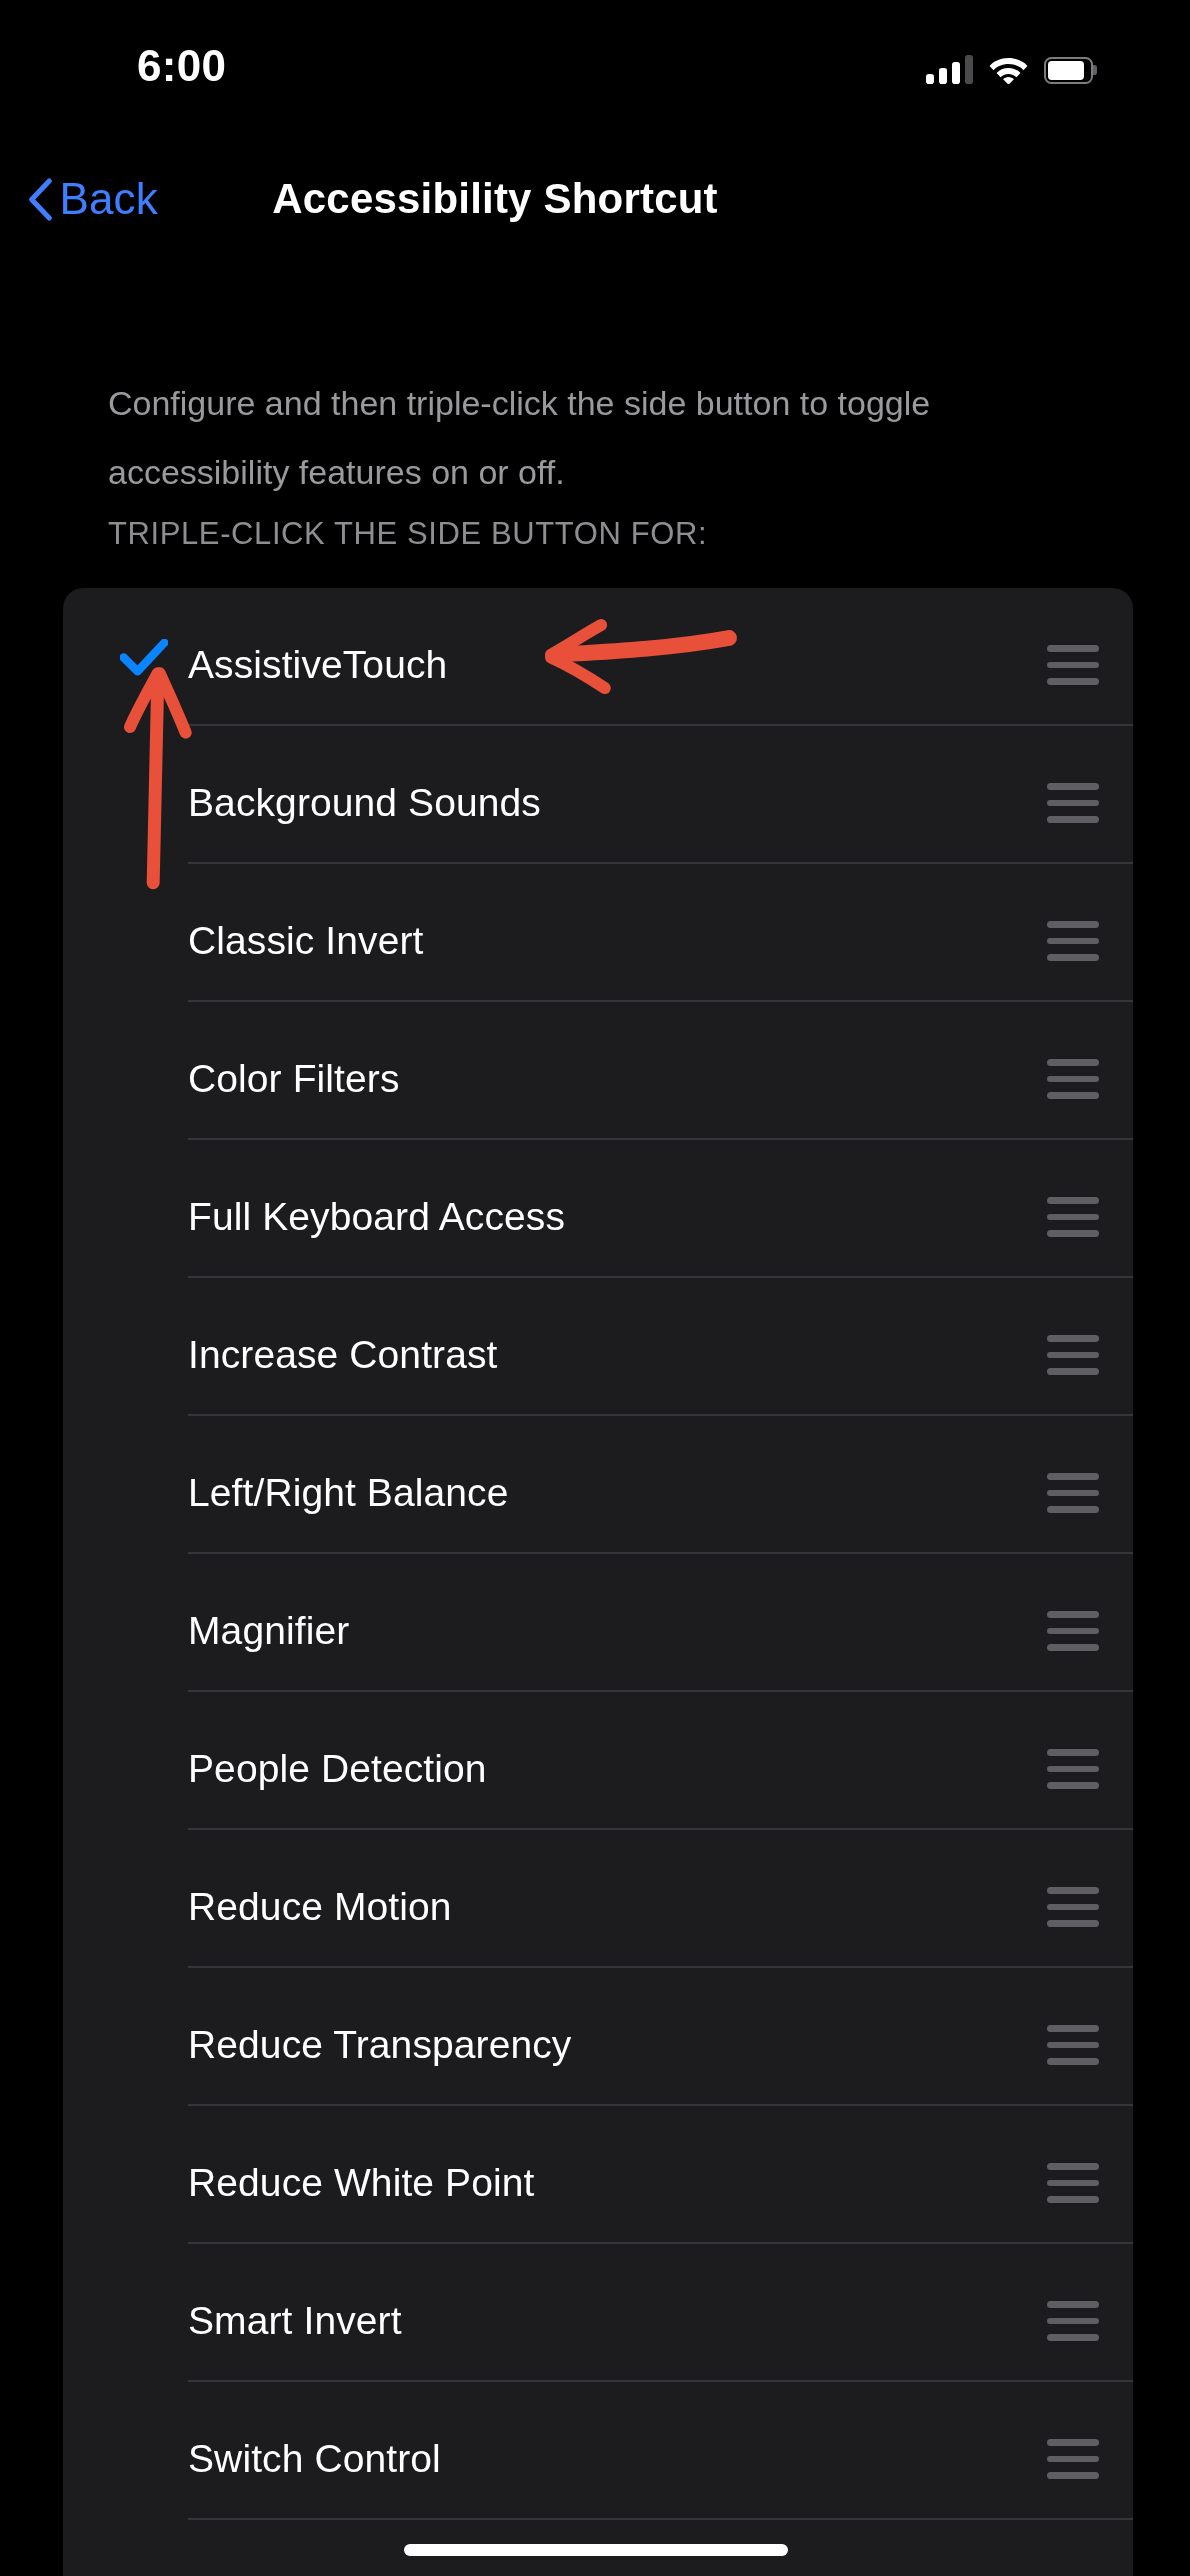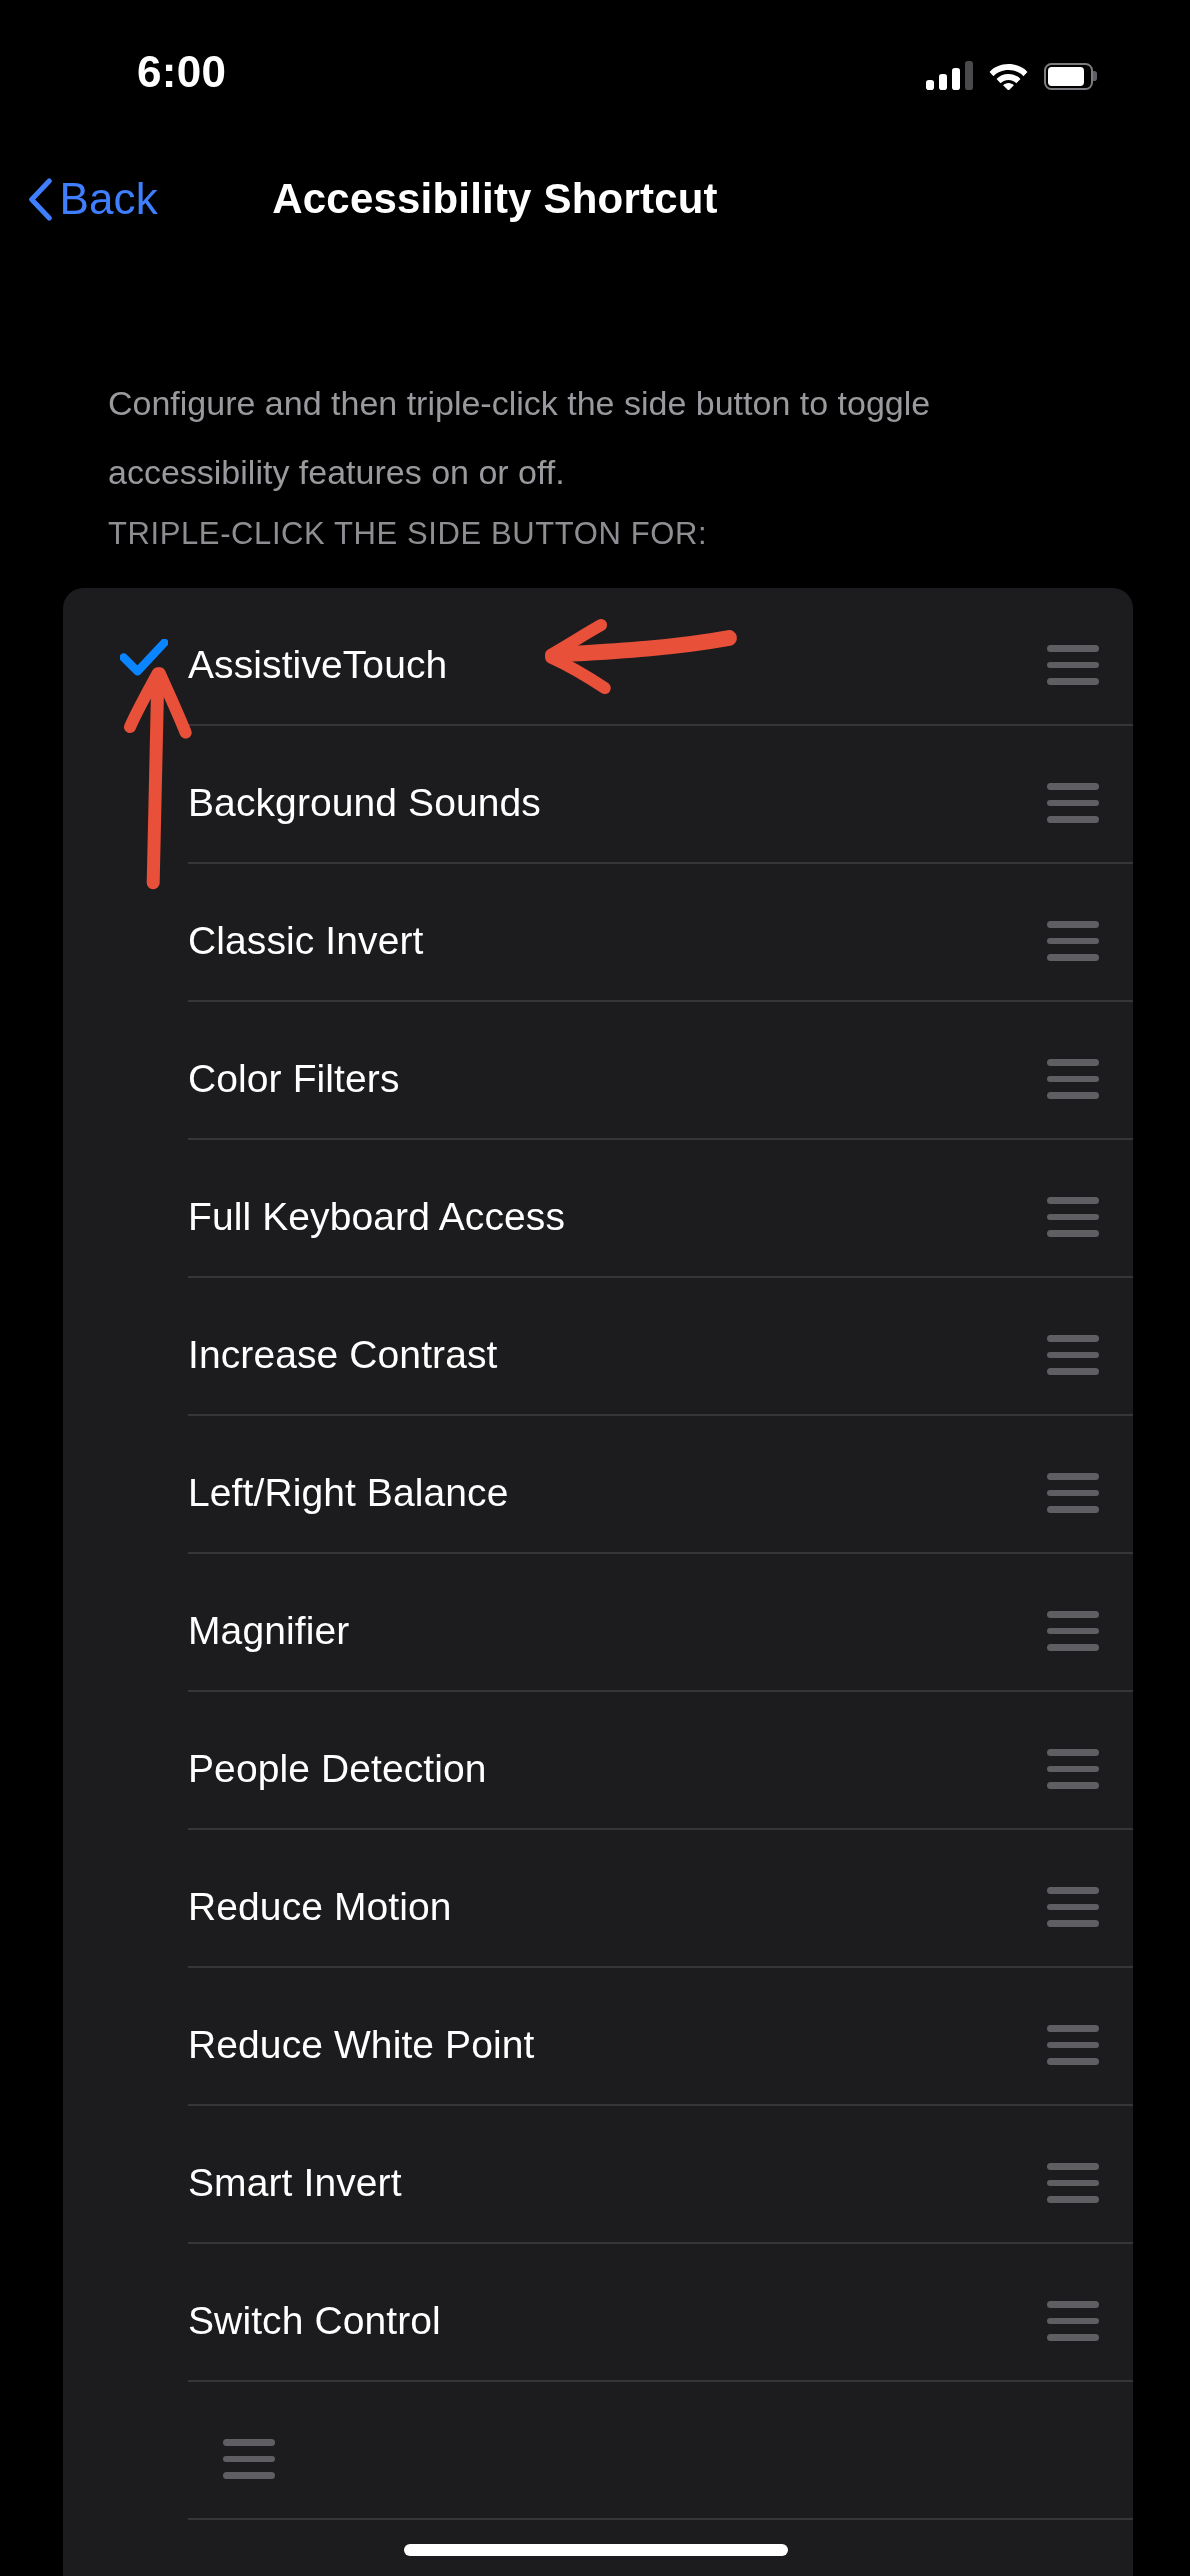--- a/index.html
+++ b/index.html
@@ -6,21 +6,21 @@
   html, body {
     width:1191px; height:2576px;
     background:#000;
     font-family:"Liberation Sans", sans-serif;
     overflow:hidden;
   }
   #screen { position:relative; width:1191px; height:2576px; background:#000; }
 
   
   #status-bar {
-    position:absolute; top:12px; left:0; width:1154px; height:102px;
+    position:absolute; top:6px; left:0; width:1154px; height:102px;
   }
   #status-time {
     position:absolute; left:137px; top:35px;
     font-size:44px; font-weight:700; color:#fff;
     letter-spacing:0.3px;
   }
   #status-right {
     position:absolute; right:57px; top:43px;
     display:flex; align-items:flex-end; gap:16px; height:35px;
   }
@@ -263,20 +263,30 @@
         <div class="option-label">Reduce Motion</div>
         <div class="reorder-handle">
           <span></span>
           <span></span>
           <span></span>
         </div>
         <div class="row-separator"></div>
       </div>
       <div class="option-row">
         <div class="check-slot"></div>
+        <div class="option-label">Reduce Transparency</div>
+        <div class="reorder-handle">
+          <span></span>
+          <span></span>
+          <span></span>
+        </div>
+        <div class="row-separator"></div>
+      </div>
+      <div class="option-row">
+        <div class="check-slot"></div>
         <div class="option-label">Reduce White Point</div>
         <div class="reorder-handle">
           <span></span>
           <span></span>
           <span></span>
         </div>
         <div class="row-separator"></div>
       </div>
       <div class="option-row">
         <div class="check-slot"></div>

